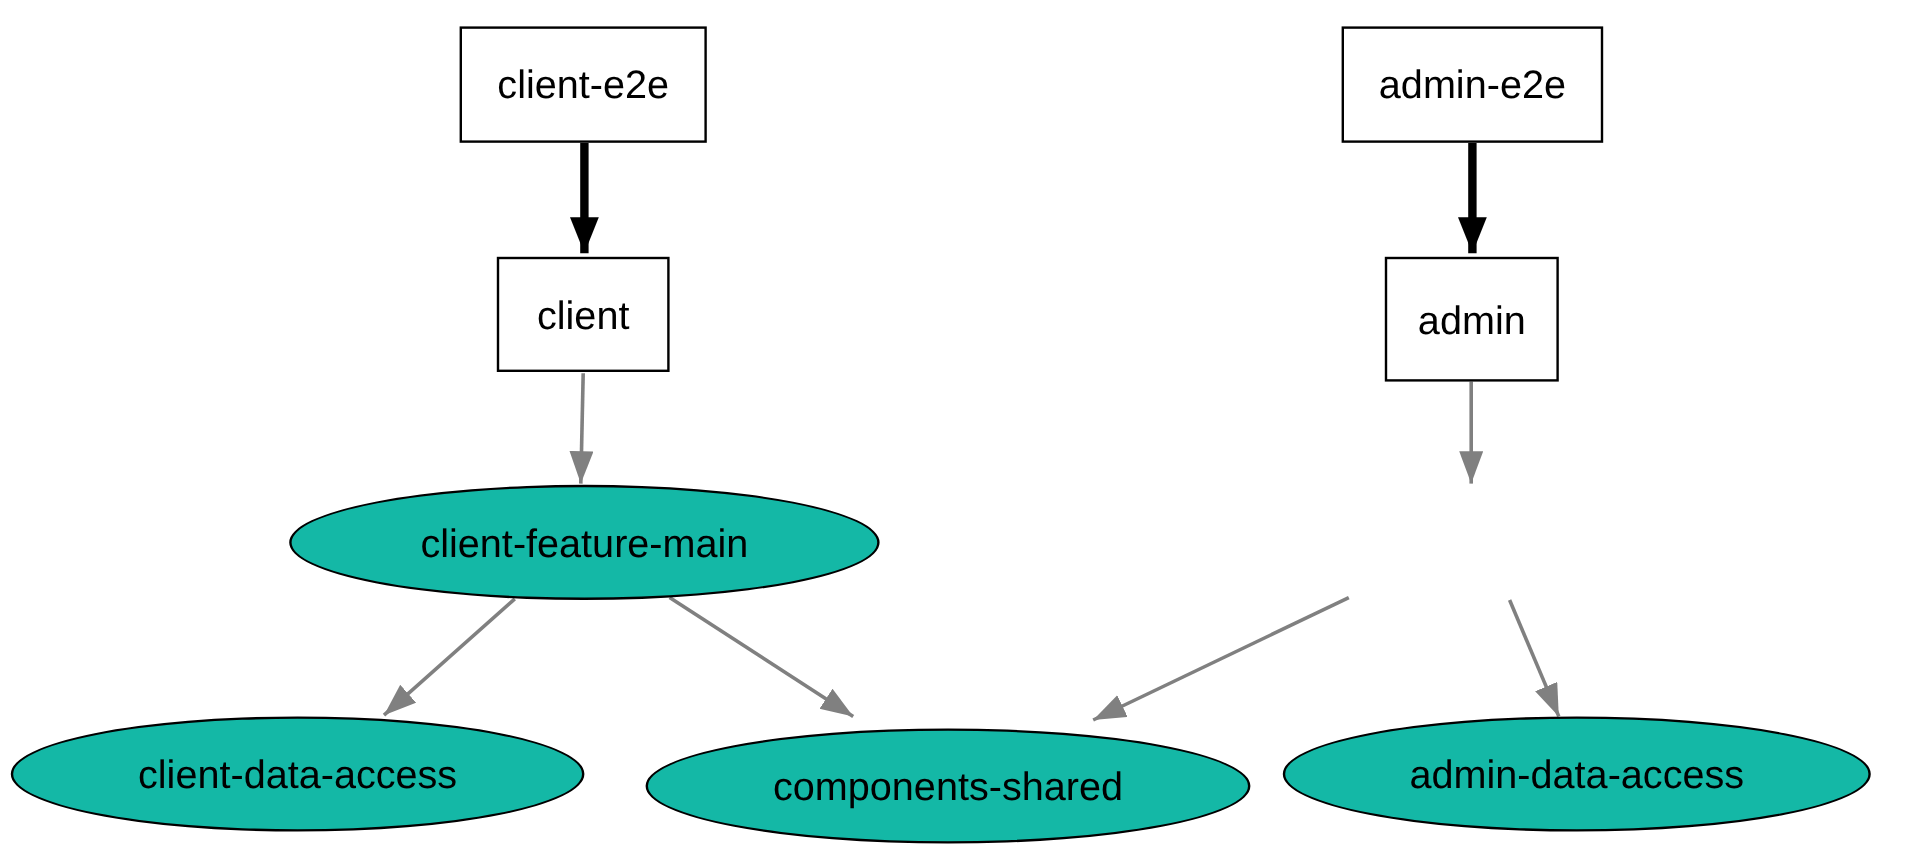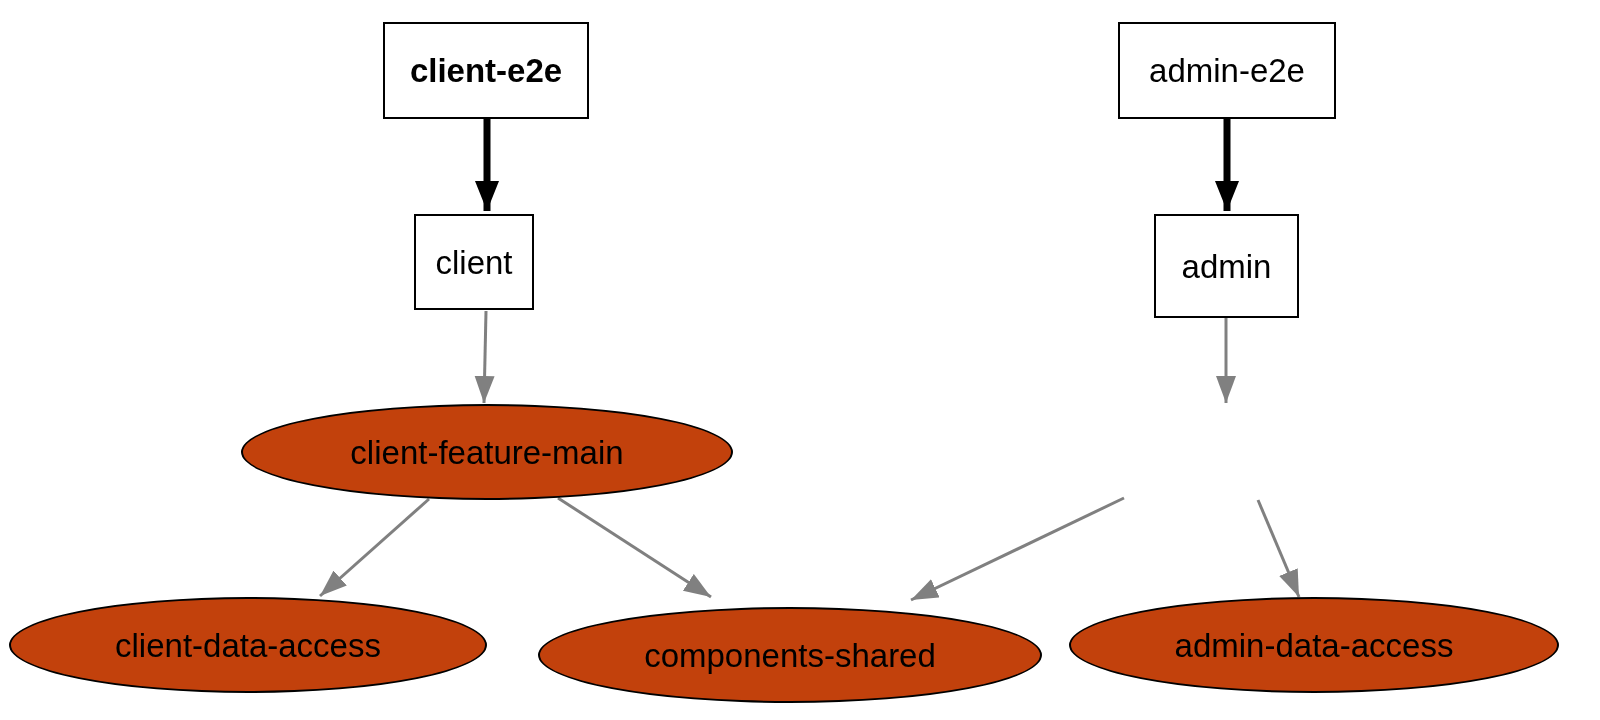--- a/index.html
+++ b/index.html
@@ -31,21 +31,21 @@
     font-size: 33px;
     line-height: 1;
     color: #000000;
     white-space: nowrap;
   }
   .node.box {
     background: #ffffff;
     border: 2px solid #000000;
   }
   .node.ellipse {
-    background: #c2410c;
+    background: #14b8a6;
     border: 2.5px solid #000000;
     border-radius: 50%;
     text-align: right;
   }
 </style>
 </head>
 <body>
 
 <div class="canvas">
 
@@ -62,29 +62,29 @@
     <line x1="487" y1="119" x2="487" y2="211" stroke="#000000" stroke-width="7" marker-end="url(#ah-black)"></line>
     <line x1="1227" y1="119" x2="1227" y2="211" stroke="#000000" stroke-width="7" marker-end="url(#ah-black)"></line>
     <line x1="486" y1="311" x2="484" y2="403" stroke="#808080" stroke-width="3" marker-end="url(#ah-gray)"></line>
     <line x1="1226" y1="311" x2="1226" y2="403" stroke="#808080" stroke-width="3" marker-end="url(#ah-gray)"></line>
     <line x1="429" y1="499" x2="320" y2="596" stroke="#808080" stroke-width="3" marker-end="url(#ah-gray)"></line>
     <line x1="558" y1="498" x2="711" y2="597" stroke="#808080" stroke-width="3" marker-end="url(#ah-gray)"></line>
     <line x1="1124" y1="498" x2="911" y2="600" stroke="#808080" stroke-width="3" marker-end="url(#ah-gray)"></line>
     <line x1="1258" y1="500" x2="1299" y2="597" stroke="#808080" stroke-width="3" marker-end="url(#ah-gray)"></line>
   </svg>
 
-  <div class="node box" style="left:383px; top:22px; width:206px; height:97px;font-weight:bold;">
+  <div class="node box" style="left:383px; top:22px; width:206px; height:97px;">
     <span>client-e2e</span>
   </div>
 
   <div class="node box" style="left:1118px; top:22px; width:218px; height:97px;justify-content:center;">
     <span>admin-e2e</span>
   </div>
 
-  <div class="node box" style="left:414px; top:214px; width:120px; height:96px;">
+  <div class="node box" style="left:414px; top:214px; width:144px; height:96px;">
     <span>client</span>
   </div>
 
   <div class="node box" style="left:1154px; top:214px; width:145px; height:104px;">
     <span>admin</span>
   </div>
 
   <div class="node ellipse" style="left:241px; top:404px; width:492px; height:96px;">
     <span>client-feature-main</span>
   </div>

